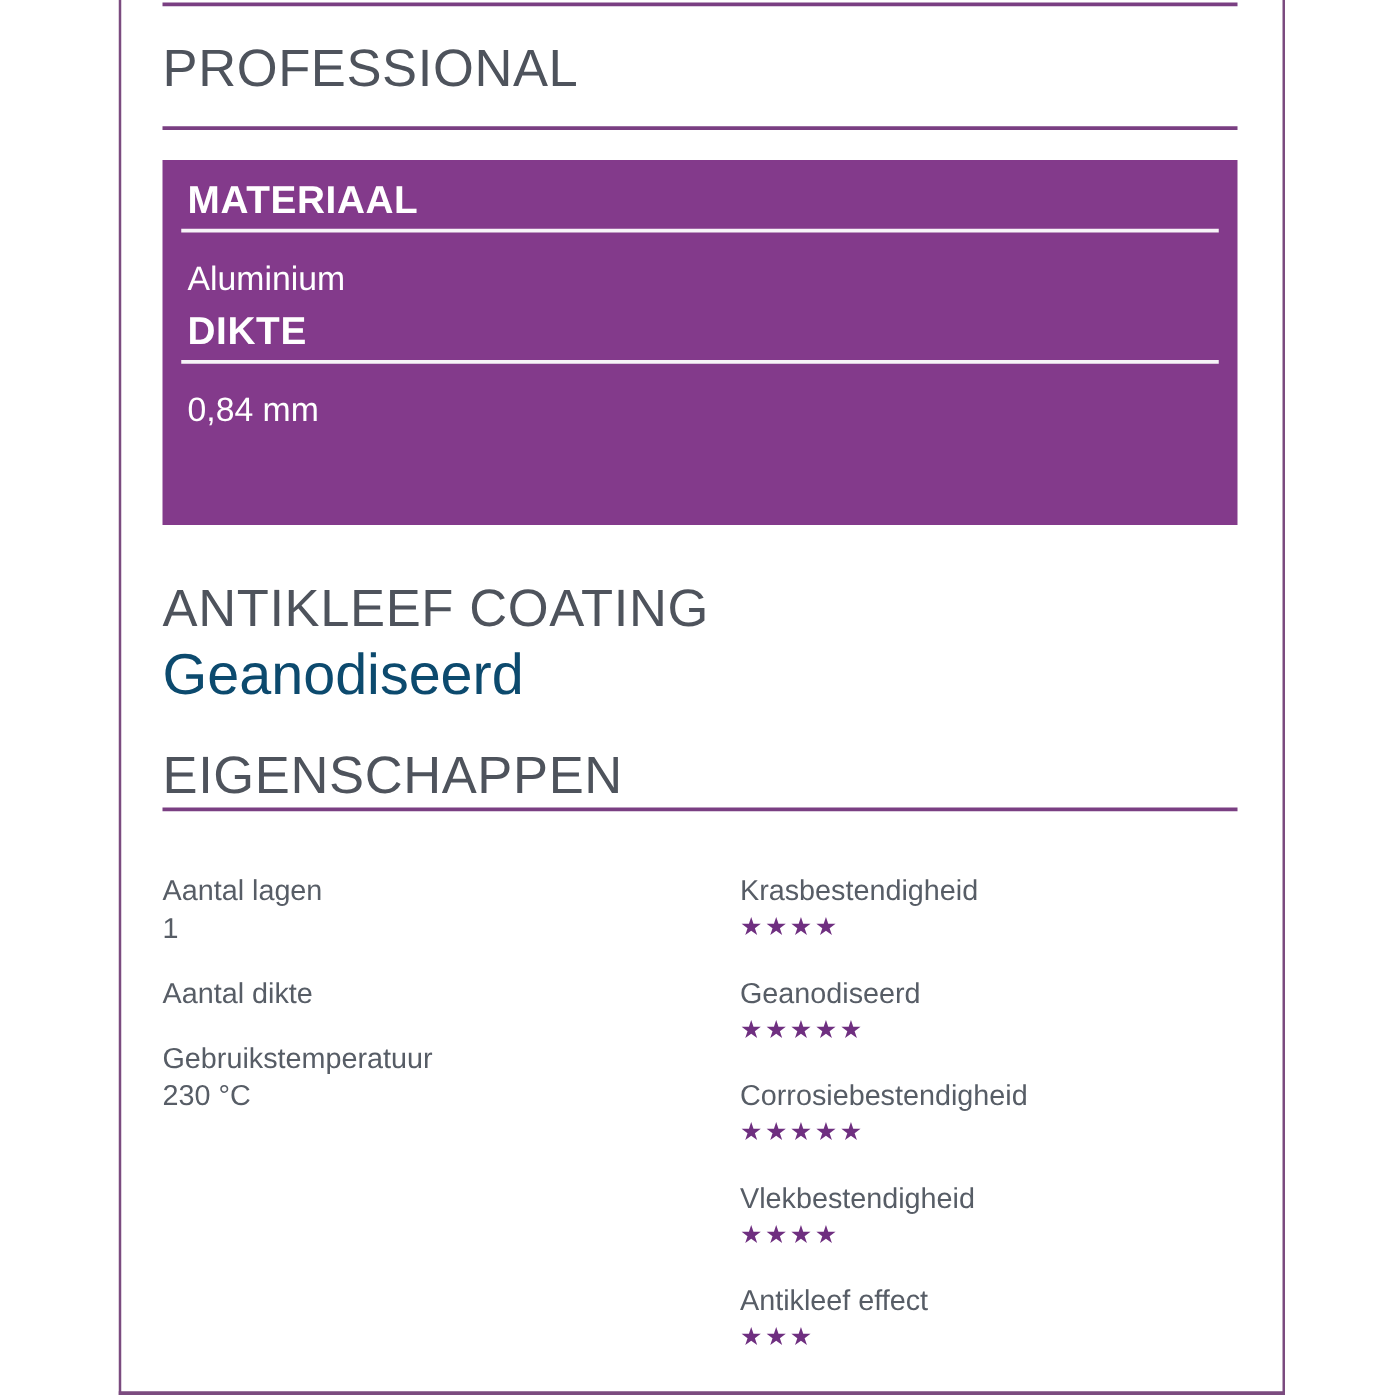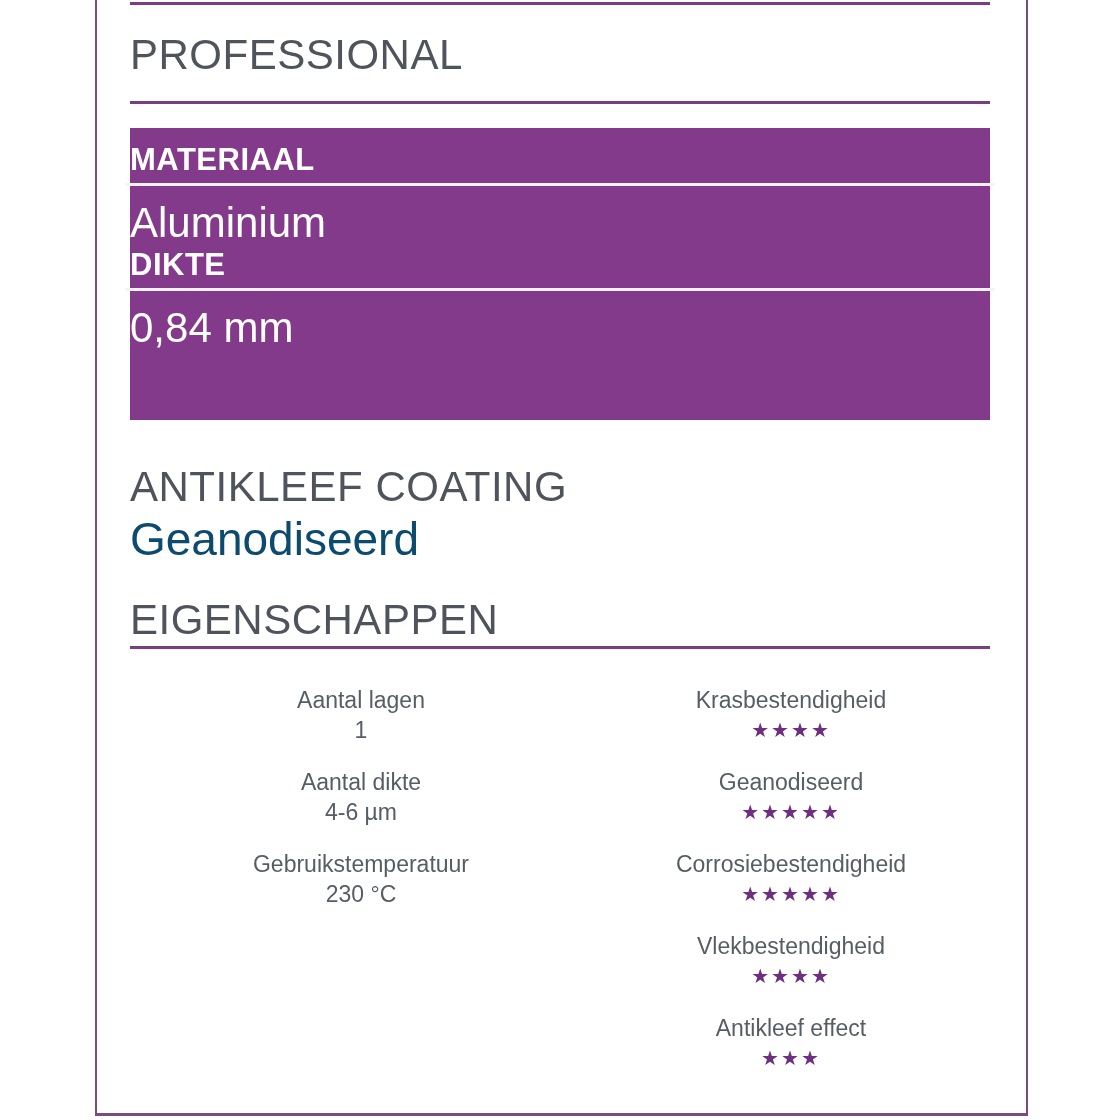--- a/index.html
+++ b/index.html
@@ -20,34 +20,34 @@
 
   h1.section-title {
     font-size:42px; line-height:52px; font-weight:400;
     color:#4e535c; letter-spacing:0.5px; margin-top:24px;
   }
   h1.coating-title { margin-top:41px; }
   h1.props-title   { margin-top:29px; }
 
   .material-box {
     margin-top:24px; width:860px; height:292px;
-    background:#833a8b; color:#ffffff; padding:11px 0 0;
+    background:#833a8b; color:#ffffff; padding:11px 20px 0;
   }
   .material-box h2 {
     font-size:31px; line-height:41px; font-weight:700; letter-spacing:0.5px;
   }
   .material-box h2.dikte { }
   .wrule { height:3px; background:#f7f3f8; margin:3px -5px 0; }
-  .mvalue { font-size:42px; line-height:42px; margin-top:16px; font-weight:400; }
+  .mvalue { font-size:27px; line-height:42px; margin-top:16px; font-weight:400; }
 
   .coating-value {
     font-size:46px; line-height:52px; color:#0c4a6e; font-weight:400;
   }
 
-  .props { margin-top:36px; display:flex;text-align:center; }
+  .props { margin-top:48px; display:flex; }
   .props .col-left  { width:462px; }
   .props .col-right { flex:1; }
   .prop { margin-bottom:22px; }
   .prop-label { font-size:23px; line-height:30px; color:#575d66; }
   .prop-value { font-size:23px; line-height:30px; color:#575d66; }
   .prop-stars { font-size:20px; line-height:30px; color:#6f2f80; letter-spacing:2px; }
 </style>
 </head>
 <body>
 
@@ -81,21 +81,20 @@
 
   <div class="props">
 
     <div class="col-left">
       <div class="prop">
         <div class="prop-label">Aantal lagen</div>
         <div class="prop-value">1</div>
       </div>
       <div class="prop">
         <div class="prop-label">Aantal dikte</div>
-        <div class="prop-value">4-6 µm</div>
       </div>
       <div class="prop">
         <div class="prop-label">Gebruikstemperatuur</div>
         <div class="prop-value">230 °C</div>
       </div>
     </div>
 
     <div class="col-right">
       <div class="prop">
         <div class="prop-label">Krasbestendigheid</div>

